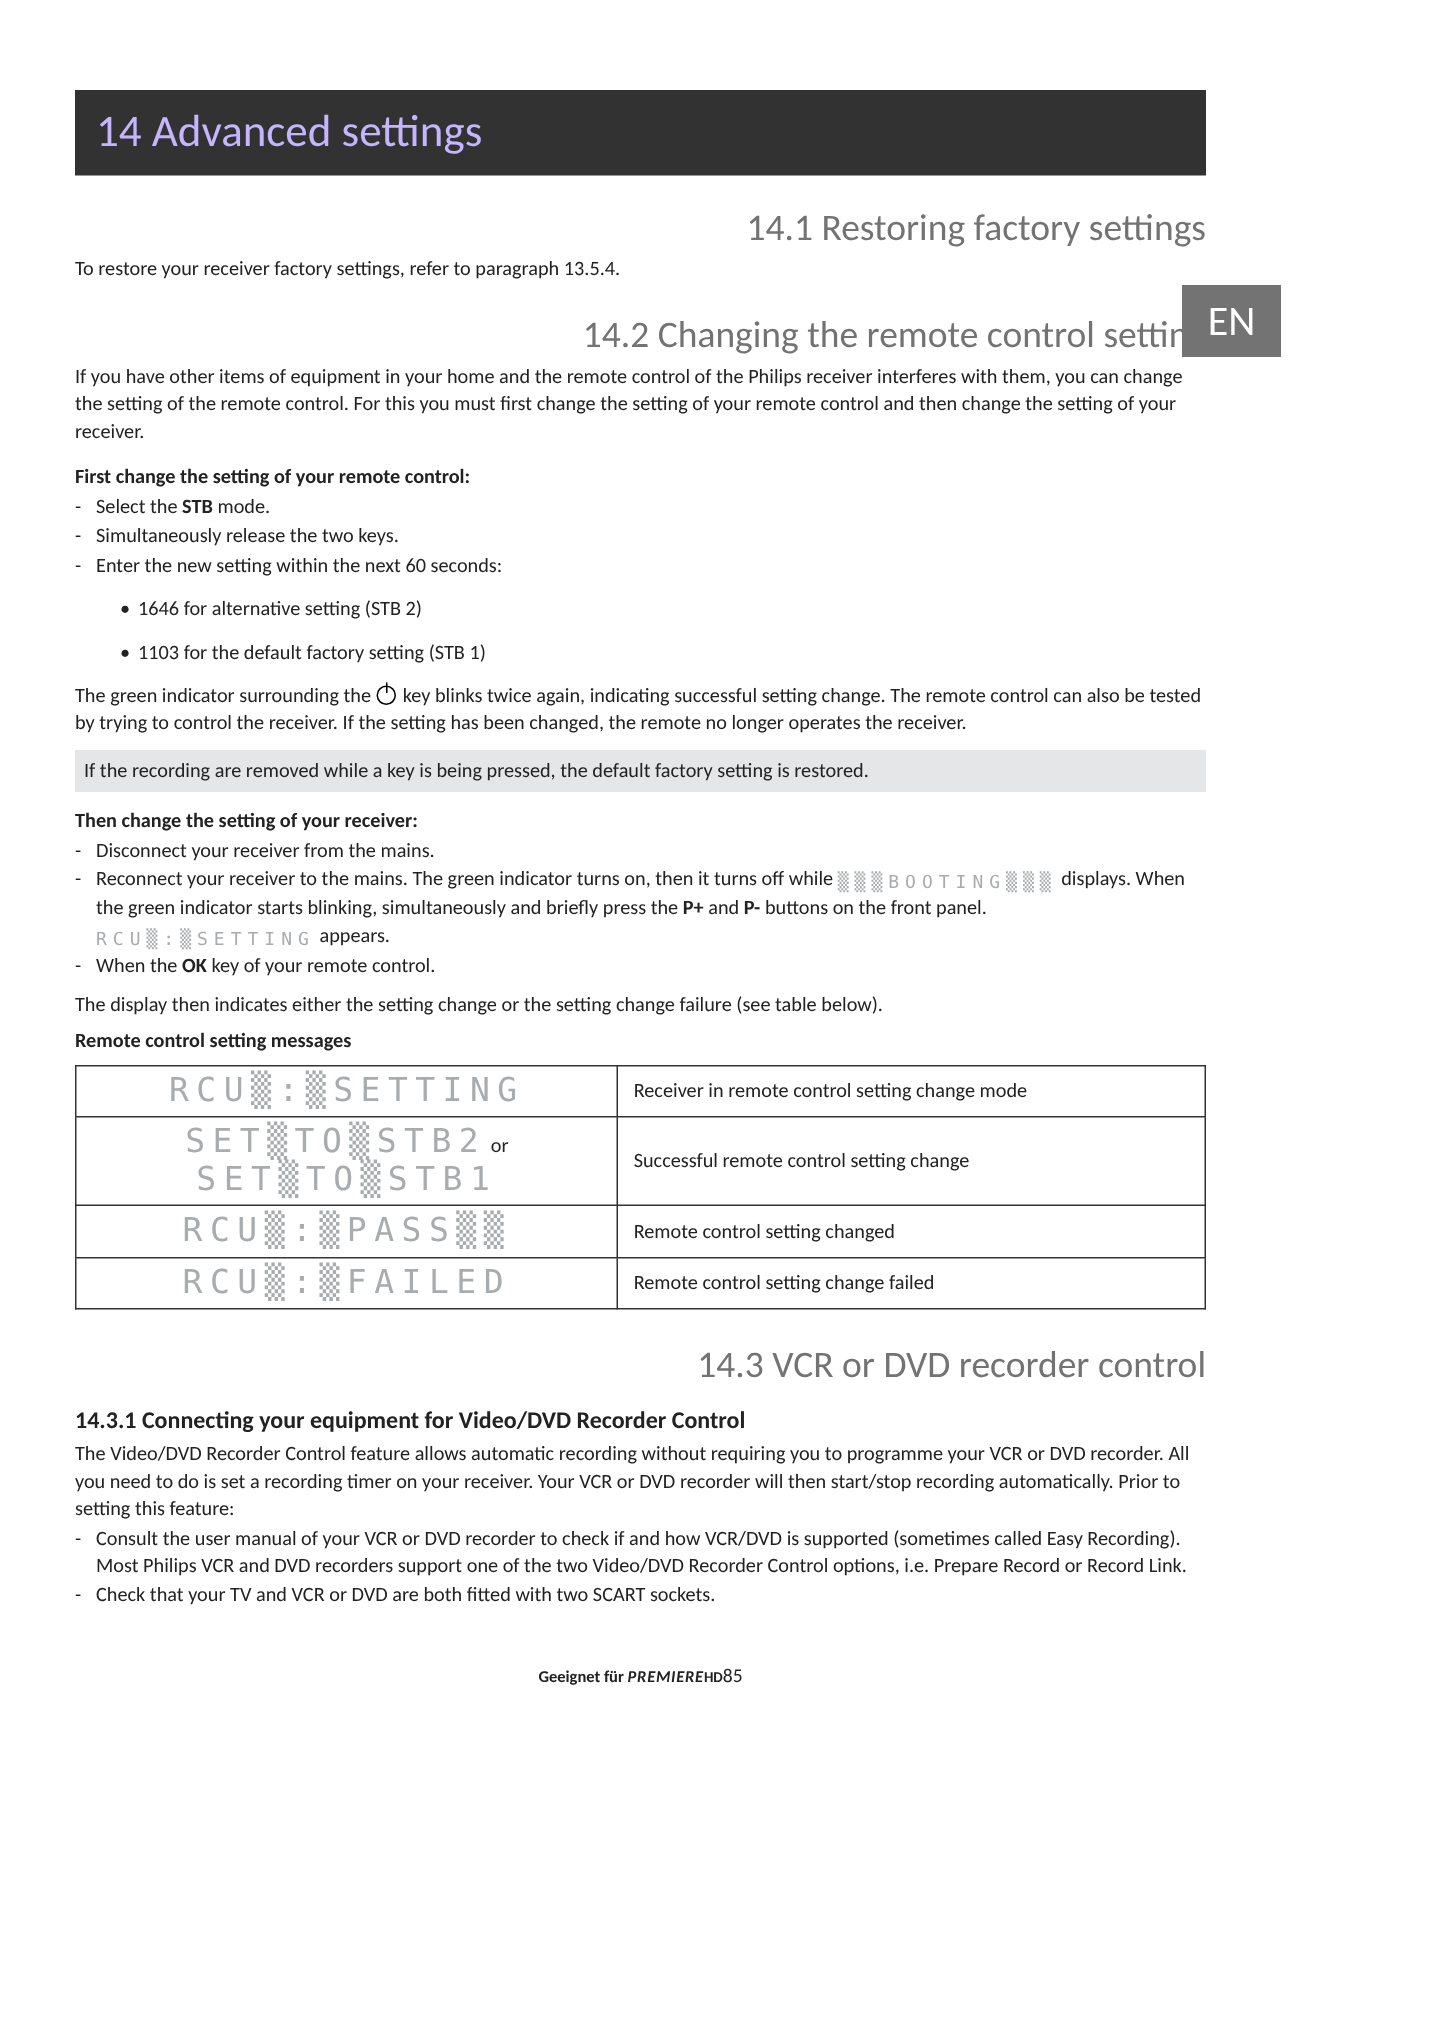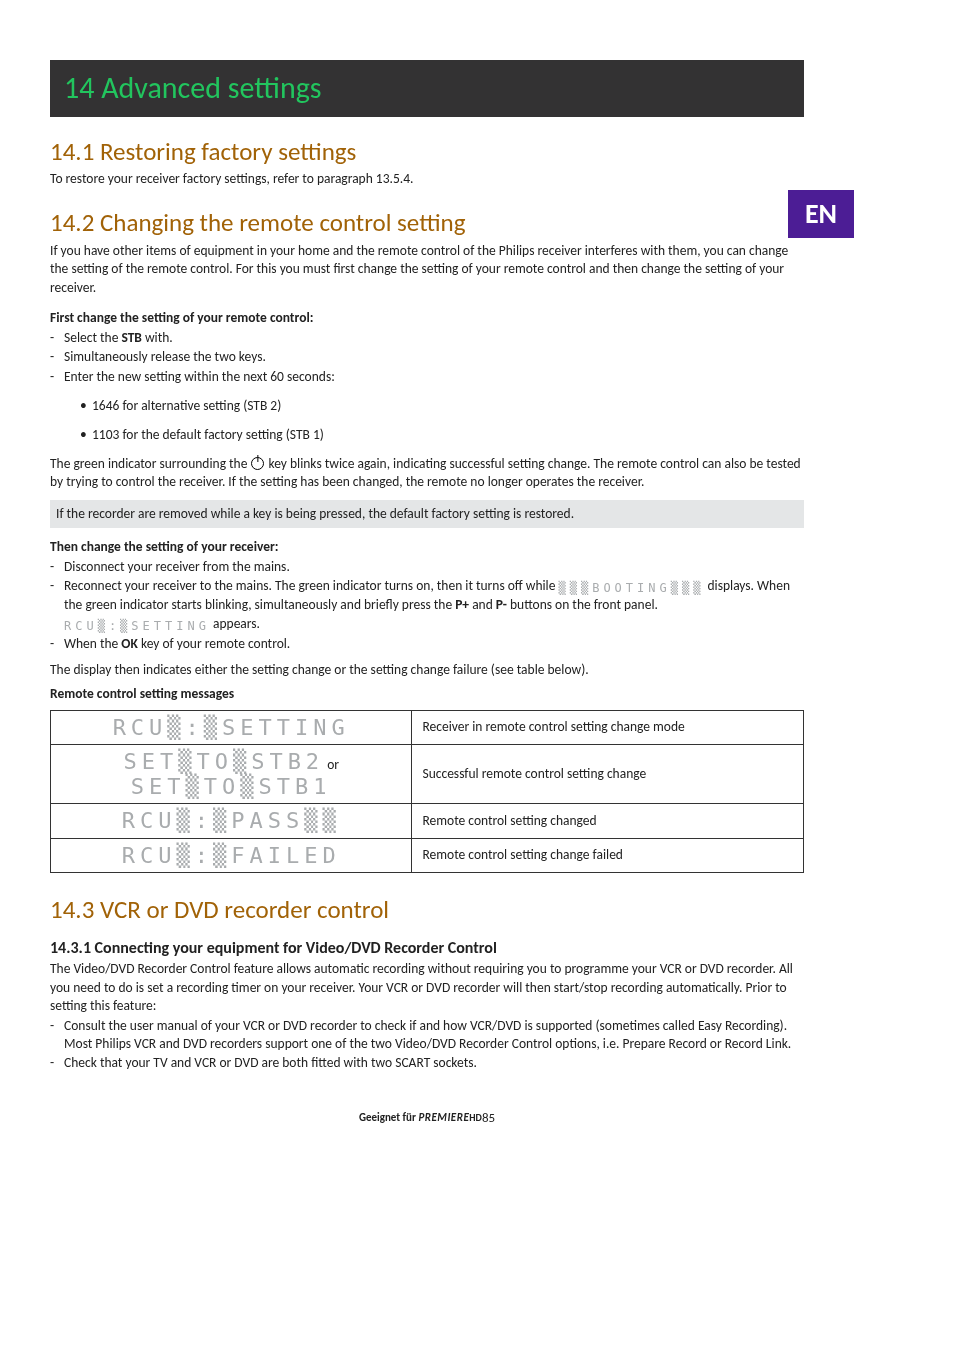--- a/index.html
+++ b/index.html
@@ -10,42 +10,43 @@
     line-height: 1.35;
     color: #222;
     width: 854px;
     position: relative;
     box-sizing: border-box;
   }
   .lang-tab {
     position: absolute;
     top: 190px;
     right: 0;
-    background: #4c1d95;
+    background: #737373;
     color: #fff;
     font-size: 28px;
-    font-weight: 700;
+    font-weight: 400;
     padding: 10px 10px;
     width: 46px;
     text-align: center;
     line-height: 1;
   }
   .title-bar {
     background: #333233;
-    color: #22c55e;
+    color: #c4b5fd;
     font-size: 30px;
     font-weight: 400;
     padding: 8px 14px;
     margin: 10px 0 18px 0;
   }
   h2.section {
     font-size: 25px;
     font-weight: 400;
     margin: 18px 0 2px 0;
-    color: #a16207;
+    color: #737373;
+    text-align: right;
   }
   .intro {
     margin: 0 0 12px 0;
   }
   .bold { font-weight: bold; }
   ul.bul {
     list-style: none;
     padding-left: 0;
     margin: 2px 0 8px 0;
   }
@@ -153,36 +154,36 @@
 
 <h2 class="section">14.1 Restoring factory settings</h2>
 <p class="intro">To restore your receiver factory settings, refer to paragraph 13.5.4.</p>
 
 <h2 class="section">14.2 Changing the remote control setting</h2>
 <p class="intro">If you have other items of equipment in your home and the remote control of the Philips receiver interferes with them, you can change the setting of the remote control. For this you must first change the setting of your remote control and then change the setting of your receiver.</p>
 
 <p style="margin:6px 0 0 0;"><span class="bold">First change the setting of your remote control:</span></p>
 <ul class="bul">
   <li>
-    <span>Select the </span><span class="bold">STB</span><span> with.</span>
+    <span>Select the </span><span class="bold">STB</span><span> mode.</span>
   </li>
   <li>Simultaneously release the two keys.</li>
   <li>
     <span>Enter the new setting within the next 60 seconds:</span>
     <ul class="dot">
       <li>1646 for alternative setting (STB 2)</li>
       <li>1103 for the default factory setting (STB 1)</li>
     </ul>
   </li>
 </ul>
 <p style="margin:0 0 6px 0;">
   <span>The green indicator surrounding the </span><span class="power-icon"></span><span> key blinks twice again, indicating successful setting change. The remote control can also be tested by trying to control the receiver. If the setting has been changed, the remote no longer operates the receiver.</span>
 </p>
 
-<div class="note-box"> If the recorder are removed while a key is being pressed, the default factory setting is restored.</div>
+<div class="note-box"> If the recording are removed while a key is being pressed, the default factory setting is restored.</div>
 
 <p style="margin:6px 0 0 0;"><span class="bold">Then change the setting of your receiver:</span></p>
 <ul class="bul">
   <li>Disconnect your receiver from the mains.</li>
   <li>
     <span>Reconnect your receiver to the mains. The green indicator turns on, then it turns off while </span><span class="seg">▒▒▒BOOTING▒▒▒</span><span> displays. When the green indicator starts blinking, simultaneously and briefly press the </span><span class="bold">P+</span><span> and </span><span class="bold">P-</span><span> buttons on the front panel. </span><br>
     <span class="seg">RCU▒:▒SETTING</span><span> appears.</span>
   </li>
   <li>
     <span>When the </span><span class="bold">OK</span><span> key of your remote control.</span>

